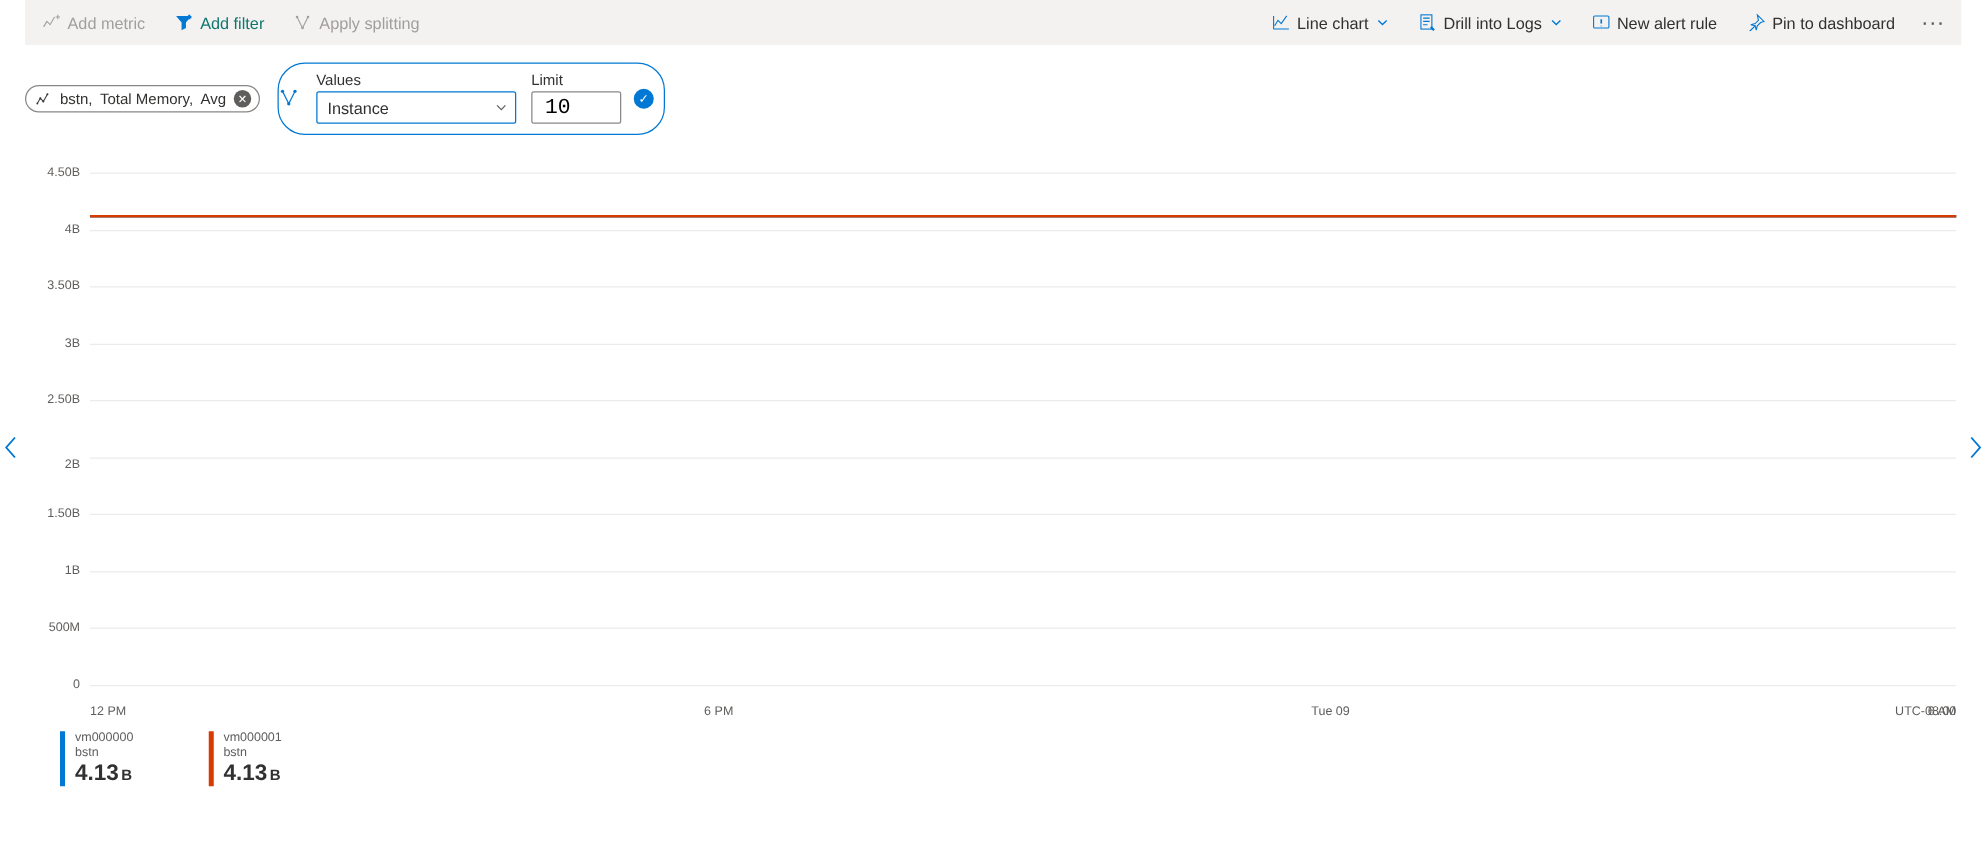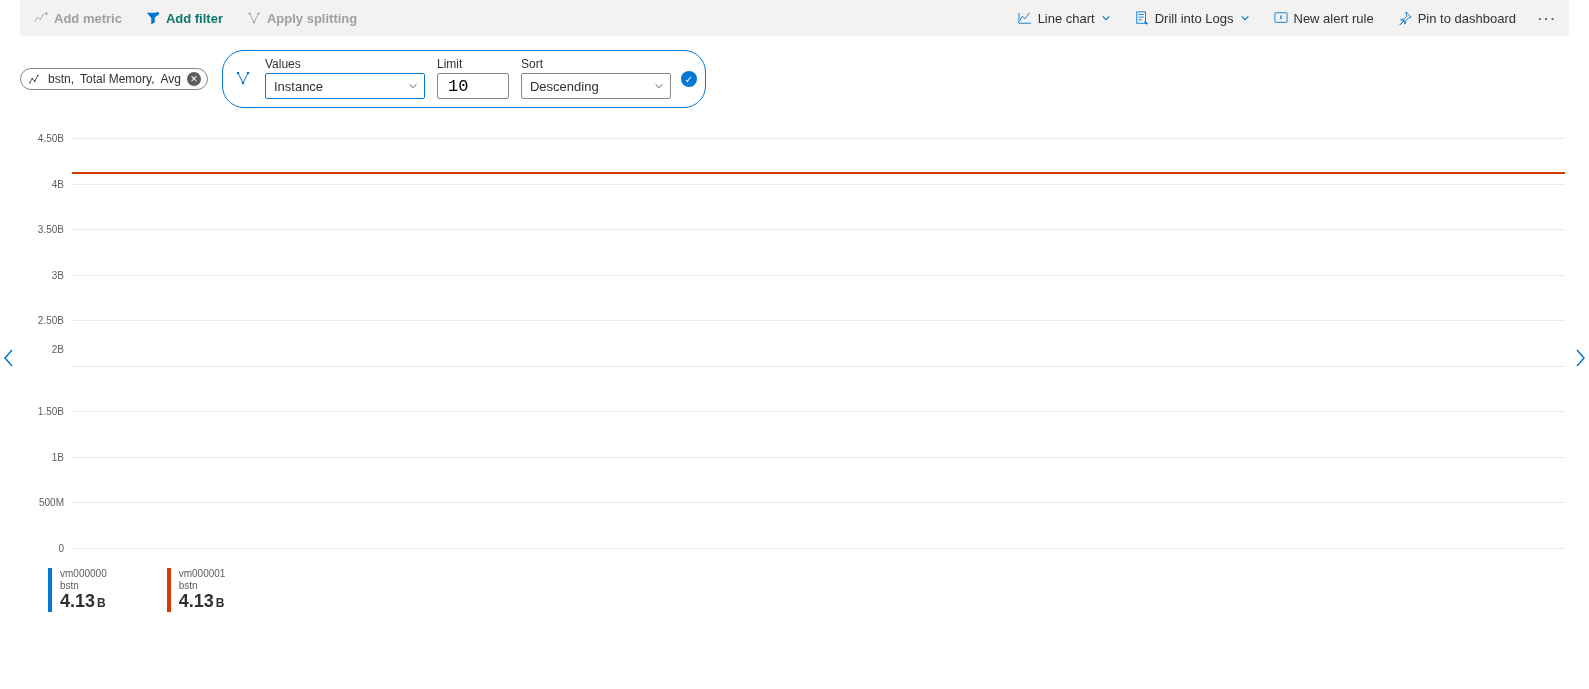--- a/index.html
+++ b/index.html
@@ -4,33 +4,33 @@
 <style>
   html,body{margin:0;padding:0;font-family:"Segoe UI",Arial,sans-serif;font-size:13px;color:#323130;background:#fff;}
   *{box-sizing:border-box;}
   .root{width:1589px;height:689px;position:relative;padding:0 20px;}
   
   .title-row{display:flex;align-items:center;gap:8px;padding:6px 0 6px 0;}
   .title{font-size:14px;font-weight:600;}
   .edit-icon{color:#0078d4;cursor:pointer;}
   
   .toolbar{display:flex;align-items:center;background:#f3f2f1;height:36px;padding:0 8px;}
-  .tb-left{display:flex;align-items:flex-end;gap:12px;font-weight:bold;}
+  .tb-left{display:flex;align-items:flex-end;gap:12px;}
   .tb-right{margin-left:auto;display:flex;align-items:center;gap:12px;}
   .tb-btn{display:flex;align-items:center;gap:6px;padding:4px 6px;cursor:pointer;border-radius:2px;}
   .tb-btn.disabled{color:#a19f9d;cursor:default;}
   .tb-btn.accent{color:#0078d4;}
   .tb-btn .ic{display:inline-flex;}
   .chev{width:10px;height:10px;}
   .more-dots{letter-spacing:2px;font-weight:bold;color:#605e5c;padding:0 4px;}
   
   .config-row{display:flex;align-items:center;gap:14px;margin-top:14px;}
   .metric-pill{display:flex;align-items:center;gap:6px;border:1px solid #8a8886;border-radius:14px;padding:3px 6px 3px 8px;font-size:12px;}
   .metric-pill .close{width:14px;height:14px;border-radius:50%;background:#605e5c;color:#fff;display:flex;align-items:center;justify-content:center;font-size:9px;cursor:pointer;}
-  .split-box{display:flex;align-items:flex-end;gap:12px;border:1px solid #0078d4;border-radius:22px;padding:6px 34px 8px 12px;position:relative;}
+  .split-box{display:flex;align-items:flex-end;gap:12px;border:1px solid #0078d4;border-radius:22px;padding:6px 34px 8px 0;position:relative;}
   .split-box .lead-ic{align-self:center;color:#0078d4;margin-right:2px;}
   .field{display:flex;flex-direction:column;gap:2px;}
   .field label{font-size:12px;color:#323130;}
   .ctrl{border:1px solid #8a8886;border-radius:2px;height:26px;display:flex;align-items:center;padding:0 22px 0 8px;position:relative;font-size:13px;background:#fff;min-width:60px;}
   .ctrl.sel{min-width:160px;border-color:#0078d4;}
   .ctrl.sort{min-width:150px;}
   .ctrl .dd{position:absolute;right:6px;top:50%;transform:translateY(-50%);color:#605e5c;}
   .ctrl input{border:none;outline:none;width:40px;font-size:17px;font-family:Liberation Mono, monospace;}
   .split-box .ok{position:absolute;right:8px;top:50%;transform:translateY(-50%);width:16px;height:16px;border-radius:50%;background:#0078d4;color:#fff;display:flex;align-items:center;justify-content:center;font-size:10px;cursor:pointer;}
   
@@ -179,31 +179,20 @@
               </svg>
           </span>
         </div>
       </div>
       <div class="field">
         <label>Limit</label>
         <div class="ctrl">
           <input value="10" style="">
         </div>
       </div>
-      <div class="field">
-        <label>Sort</label>
-        <div class="ctrl sort">
-          <span>Descending</span>
-          <span class="dd">
-            <svg width="10" height="10" viewBox="0 0 12 12">
-                <path fill="none" stroke="#605e5c" stroke-width="1.2" d="M2 4l4 4 4-4"></path>
-              </svg>
-          </span>
-        </div>
-      </div>
       <span class="ok">✓</span>
     </div>
   </div>
 
   <div class="chart-wrap">
     <span class="nav-arrow left">
       <svg width="14" height="20" viewBox="0 0 12 20">
           <path fill="none" stroke="#0078d4" stroke-width="1.5" d="M9 2l-7 8 7 8"></path>
         </svg>
     </span>
@@ -218,33 +207,40 @@
         <div class="y-label" style="top: 0px;">4.50B</div>
         <div class="grid-line" style="top: 45.5556px;"></div>
         <div class="y-label" style="top: 45.5556px;">4B</div>
         <div class="grid-line" style="top: 91.1111px;"></div>
         <div class="y-label" style="top: 91.1111px;">3.50B</div>
         <div class="grid-line" style="top: 136.667px;"></div>
         <div class="y-label" style="top: 136.667px;">3B</div>
         <div class="grid-line" style="top: 182.222px;"></div>
         <div class="y-label" style="top: 182.222px;">2.50B</div>
         <div class="grid-line" style="top: 227.778px;"></div>
-        <div class="y-label" style="top: 211px;">2B</div>
+        <div class="y-label" style="top: 234px;">2B</div>
         <div class="grid-line" style="top: 273.333px;"></div>
         <div class="y-label" style="top: 273.333px;">1.50B</div>
         <div class="grid-line" style="top: 318.889px;"></div>
         <div class="y-label" style="top: 318.889px;">1B</div>
         <div class="grid-line" style="top: 364.444px;"></div>
         <div class="y-label" style="top: 364.444px;">500M</div>
         <div class="grid-line" style="top: 410px;"></div>
         <div class="y-label" style="top: 410px;">0</div>
         <div class="data-line" style="top: 33.7111px; border-color: rgb(0, 120, 212);"></div>
         <div class="data-line" style="top: 33.7111px; border-color: rgb(216, 59, 1);"></div>
       </div>
 
+    <div class="x-axis" id="xaxis">
+        <span>12 PM</span>
+        <span>6 PM</span>
+        <span>Tue 09</span>
+        <span>6 AM</span>
+        <span class="tz">UTC-08:00</span>
+      </div>
 
     <div class="legend" id="legend">
         <div class="leg-item">
           <div class="leg-swatch" style="background: rgb(0, 120, 212);"></div>
           <div class="leg-txt">
             <span class="leg-name">vm000000</span>
             <span class="leg-sub">bstn</span>
             <span class="leg-val">4.13<span class="unit">B</span></span>
           </div>
         </div>

